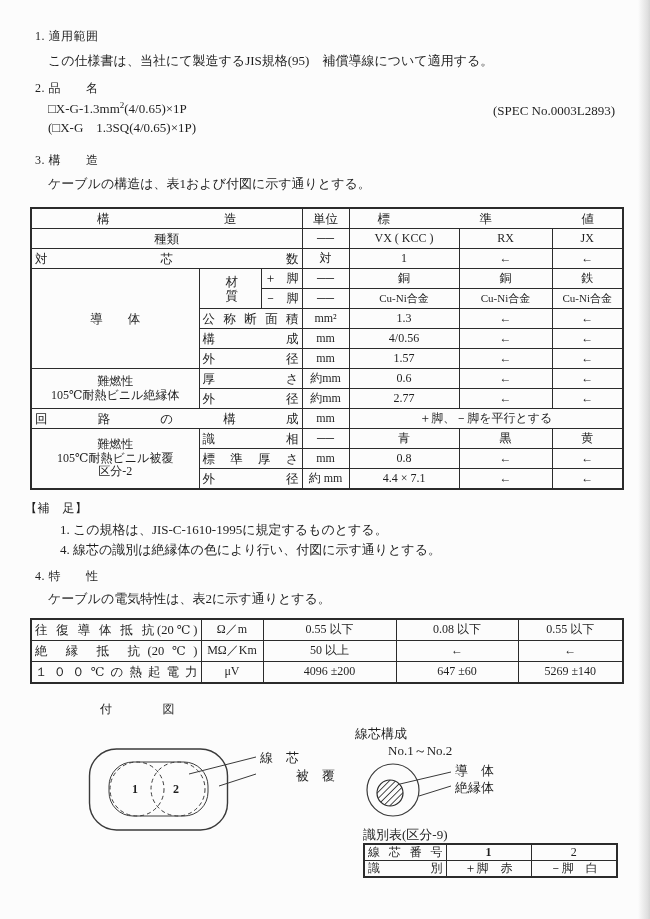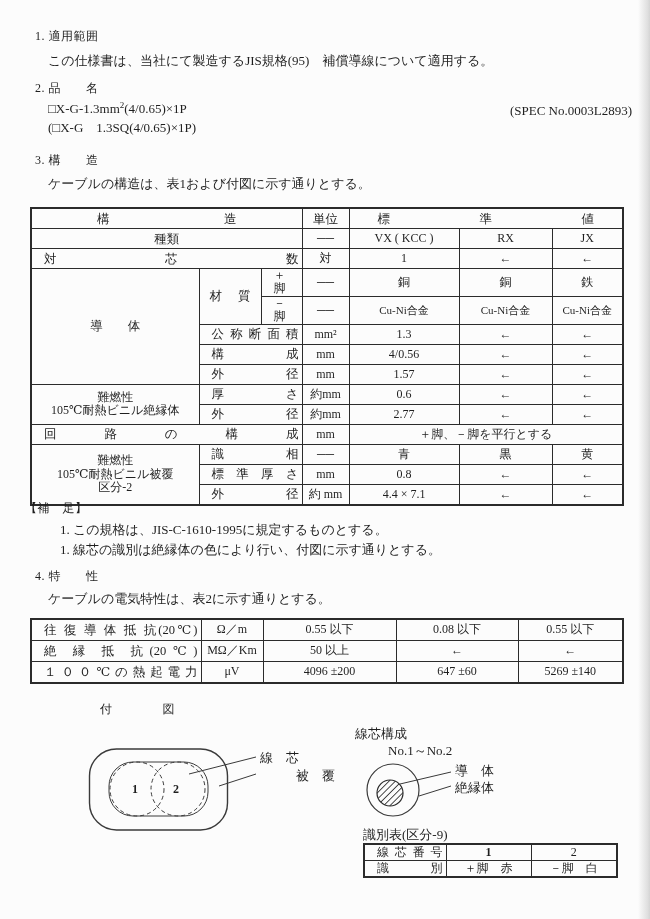--- a/index.html
+++ b/index.html
@@ -22,23 +22,23 @@
     font-size:12px;
     text-align:center;
     vertical-align:middle;
     padding:0 3px;
     height:19px;
     line-height:1.12;
     overflow:hidden;
   }
   .t2 td{height:20px;}
   .idt td{height:15px;font-size:12px;}
-  .jf{text-align:justify;text-align-last:justify;padding-left:12px;}
+  .jf{text-align:justify;text-align-last:justify;}
   .jf-pad{padding:0 28px;}
-  .jf-pad-sm{padding:0 10px;}
+  .jf-pad-sm{padding:0 26px;}
   .multiline{white-space:pre-line;font-size:12px;}
   .lbl{font-size:12.5px;}
   sup{font-size:9px;line-height:0;}
   .fig-label{font-size:13px;white-space:nowrap;}
   .fig-num{font-size:12px;font-weight:bold;}
   svg{display:block;overflow:visible;}
   .scan-edge{
     position:absolute;top:0;right:0;width:12px;height:919px;
     background:linear-gradient(to right,rgba(120,120,120,0) 0%,rgba(120,120,120,.22) 80%,rgba(120,120,120,.30) 100%);
     pointer-events:none;
@@ -47,21 +47,21 @@
 </head>
 <body>
 
 <div class="page">
 
   <div class="abs heading" style="left:35px;top:28px;">1. 適用範囲</div>
   <div class="abs body-text" style="left:48px;top:52px;">この仕様書は、当社にて製造するJIS規格(95)　補償導線について適用する。</div>
 
   <div class="abs heading" style="left:35px;top:80px;">2. 品　　名</div>
   <div class="abs body-text" style="left:48px;top:101px;"><span>□X-G-1.3mm</span><sup>2</sup><span>(4/0.65)×1P</span></div>
-  <div class="abs body-text" style="right:18px;top:103px;text-align:center;">(SPEC No.0003L2893)</div>
+  <div class="abs body-text" style="right:35px;top:103px;text-align:center;">(SPEC No.0003L2893)</div>
   <div class="abs body-text" style="left:48px;top:119px;">(□X-G　1.3SQ(4/0.65)×1P)</div>
 
   <div class="abs heading" style="left:35px;top:152px;">3. 構　　造</div>
   <div class="abs body-text" style="left:48px;top:175px;">ケーブルの構造は、表1および付図に示す通りとする。</div>
 
 
   <table class="abs t1" style="left:30px;top:207px;width:592px;">
     <colgroup>
       <col style="width:168px">
         <col style="width:62px">
@@ -171,21 +171,21 @@
       <td>約 mm</td>
       <td>4.4 × 7.1</td>
       <td>←</td>
       <td>←</td>
     </tr>
   </tbody>
     </table>
 
   <div class="abs heading" style="left:25px;top:500px;">【補　足】</div>
   <div class="abs body-text" style="left:60px;top:521px;">1. この規格は、JIS-C-1610-1995に規定するものとする。</div>
-  <div class="abs body-text" style="left:60px;top:541px;">1. 線芯の識別は絶縁体の色により行い、付図に示す通りとする。</div>
+  <div class="abs body-text" style="left:60px;top:541px;">4. 線芯の識別は絶縁体の色により行い、付図に示す通りとする。</div>
 
   <div class="abs heading" style="left:35px;top:568px;">4. 特　　性</div>
   <div class="abs body-text" style="left:48px;top:590px;">ケーブルの電気特性は、表2に示す通りとする。</div>
 
 
   <table class="abs t2" style="left:30px;top:618px;width:592px;">
     <colgroup>
       <col style="width:170px">
         <col style="width:62px">
         <col style="width:133px">

